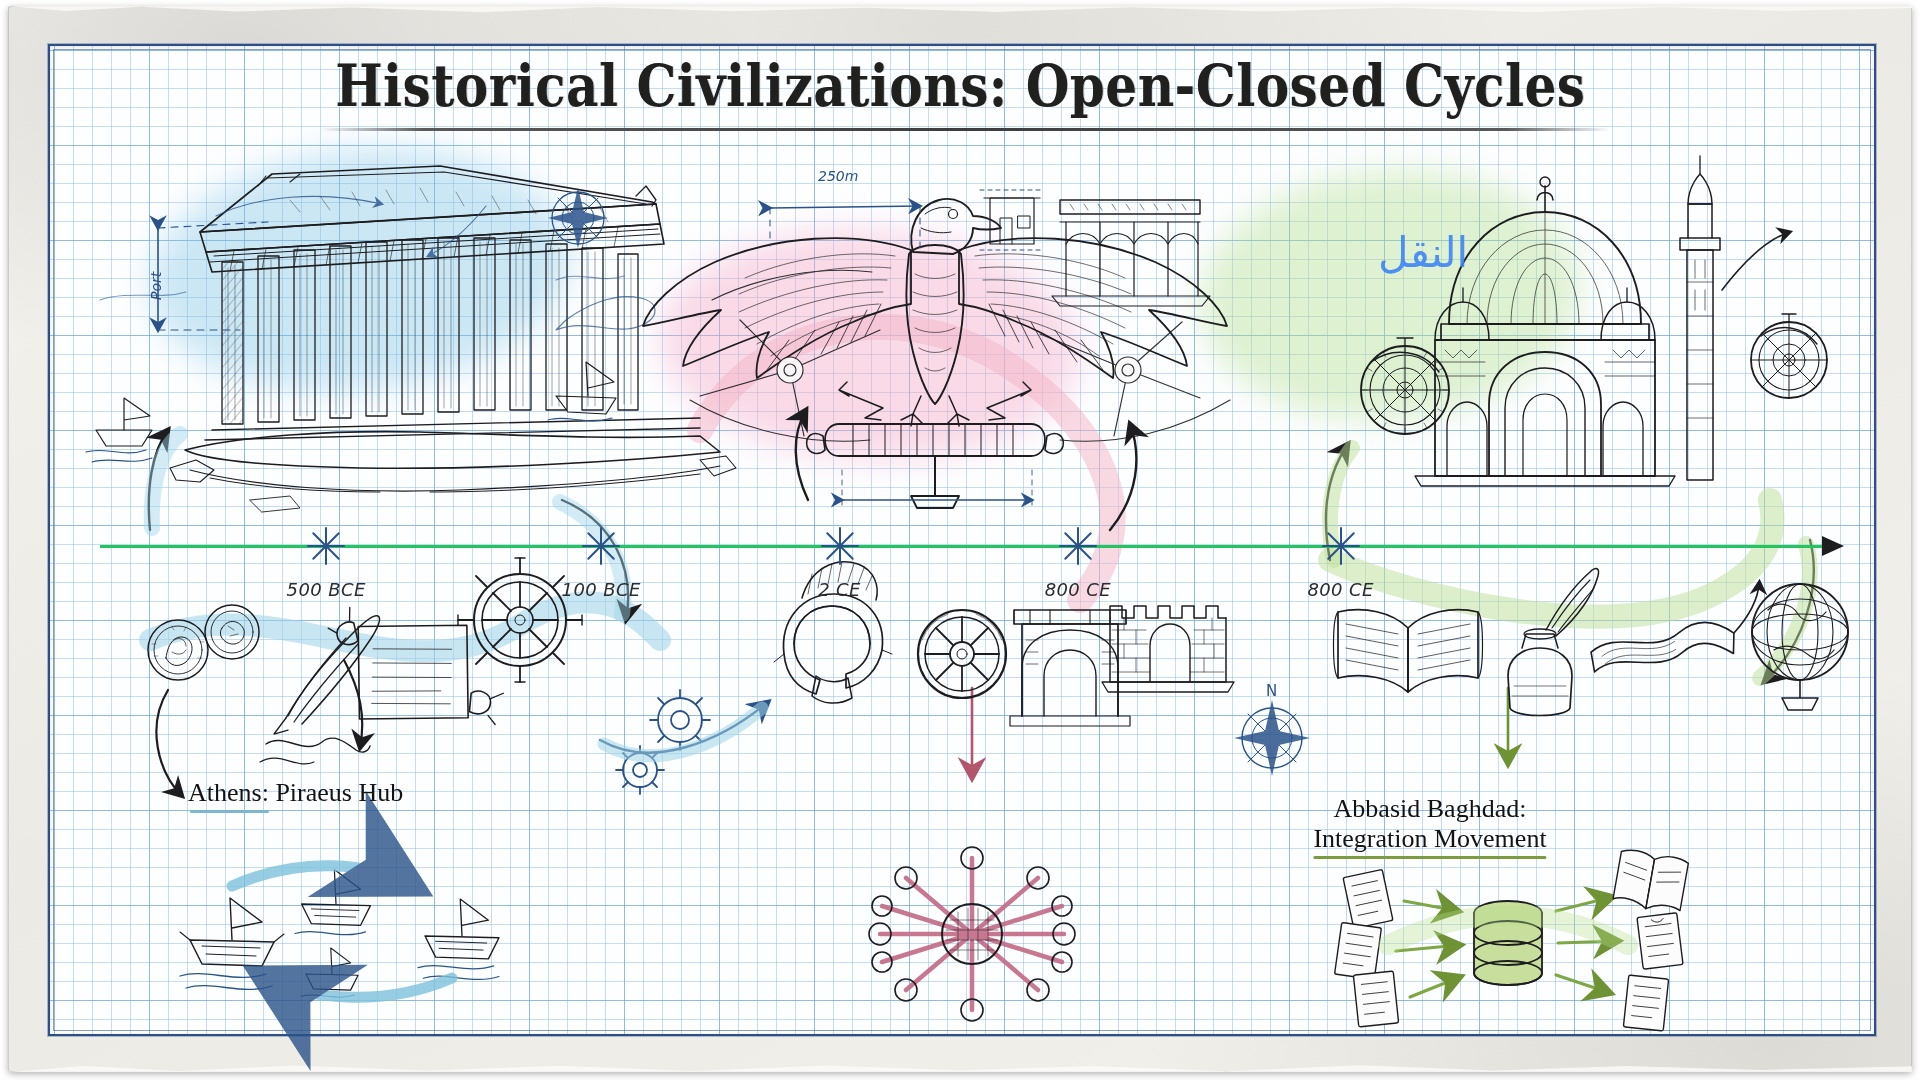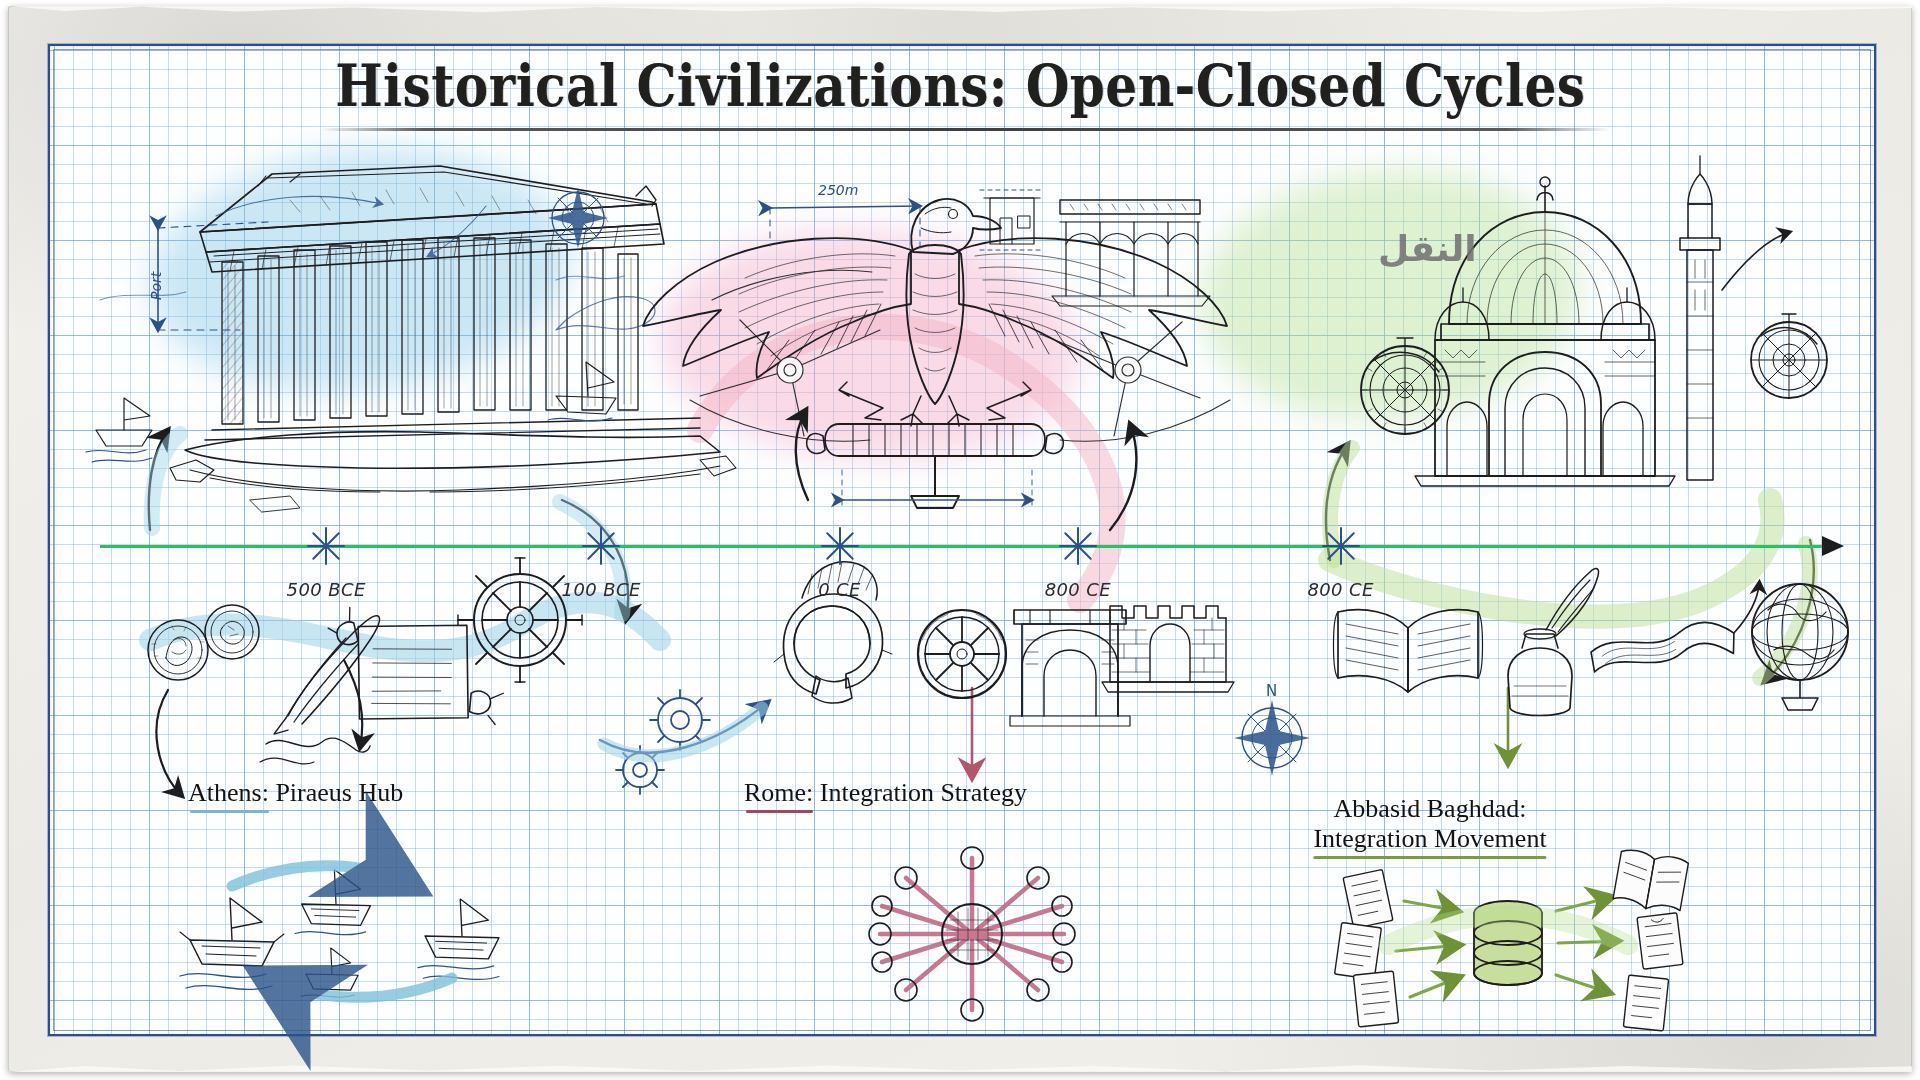--- a/index.html
+++ b/index.html
@@ -118,23 +118,22 @@
   svg.layer{position:absolute;left:0;top:0;width:1920px;height:1080px;pointer-events:none;overflow:visible;}
 
   .annot{
     position:absolute;font-family:"DejaVu Sans",sans-serif;font-style:italic;
     font-size:14px;color:#2a5289;white-space:nowrap;
   }
   .annot.rot{transform:rotate(-90deg);transform-origin:left top;}
 
   .arabic{
     position:absolute;font-family:"DejaVu Sans",sans-serif;
-    font-size:36px;color:#737373;direction:rtl;white-space:nowrap;opacity:.88;
+    font-size:42px;color:#3b82f6;direction:rtl;white-space:nowrap;opacity:.88;
     letter-spacing:1px;
-    font-weight:bold;
   }
 </style>
 </head>
 <body>
 
 <div id="stage">
 
   <div class="paper">
     <div class="tear t1"></div>
     <div class="tear b1"></div>
@@ -760,50 +759,47 @@
         <i></i>
       </div>
     <div class="tick-label" style="left:28.8%">100 BCE</div>
 
     <div class="tick" style="left:42.5%">
         <i></i>
         <i></i>
         <i></i>
         <i></i>
       </div>
-    <div class="tick-label" style="left:42.5%">0 CE</div>
+    <div class="tick-label" style="left:42.5%">2 CE</div>
 
     <div class="tick" style="left:56.2%">
         <i></i>
         <i></i>
         <i></i>
         <i></i>
       </div>
     <div class="tick-label" style="left:56.2%">800 CE</div>
 
     <div class="tick" style="left:71.3%">
         <i></i>
         <i></i>
         <i></i>
         <i></i>
       </div>
     <div class="tick-label" style="left:71.3%">800 CE</div>
   </div>
 
   <div class="annot rot" style="left:148px;top:300px;">Port</div>
-  <div class="annot" style="left:818px;top:182px;">250m</div>
+  <div class="annot" style="left:818px;top:168px;">250m</div>
   <div class="arabic" style="left:1378px;top:228px;">النقل</div>
   <div class="annot" style="left:1266px;top:682px;font-style:normal;font-size:15px;">N</div>
 
   <div class="caption athens" style="left:188px;top:778px;">
     <span class="lead">Athens:</span><span> Piraeus Hub</span>
   </div>
 
-  <div class="caption rome" style="left:744px;top:778px;">
-    <span class="lead">Rome:</span><span> Integration Strategy</span>
-  </div>
 
   <div class="caption baghdad" style="left:1430px;top:794px;transform:translateX(-50%);">
     <div>Abbasid Baghdad:</div>
     <div class="u2">Integration Movement</div>
   </div>
 
 </div>
 
 </body></html>

